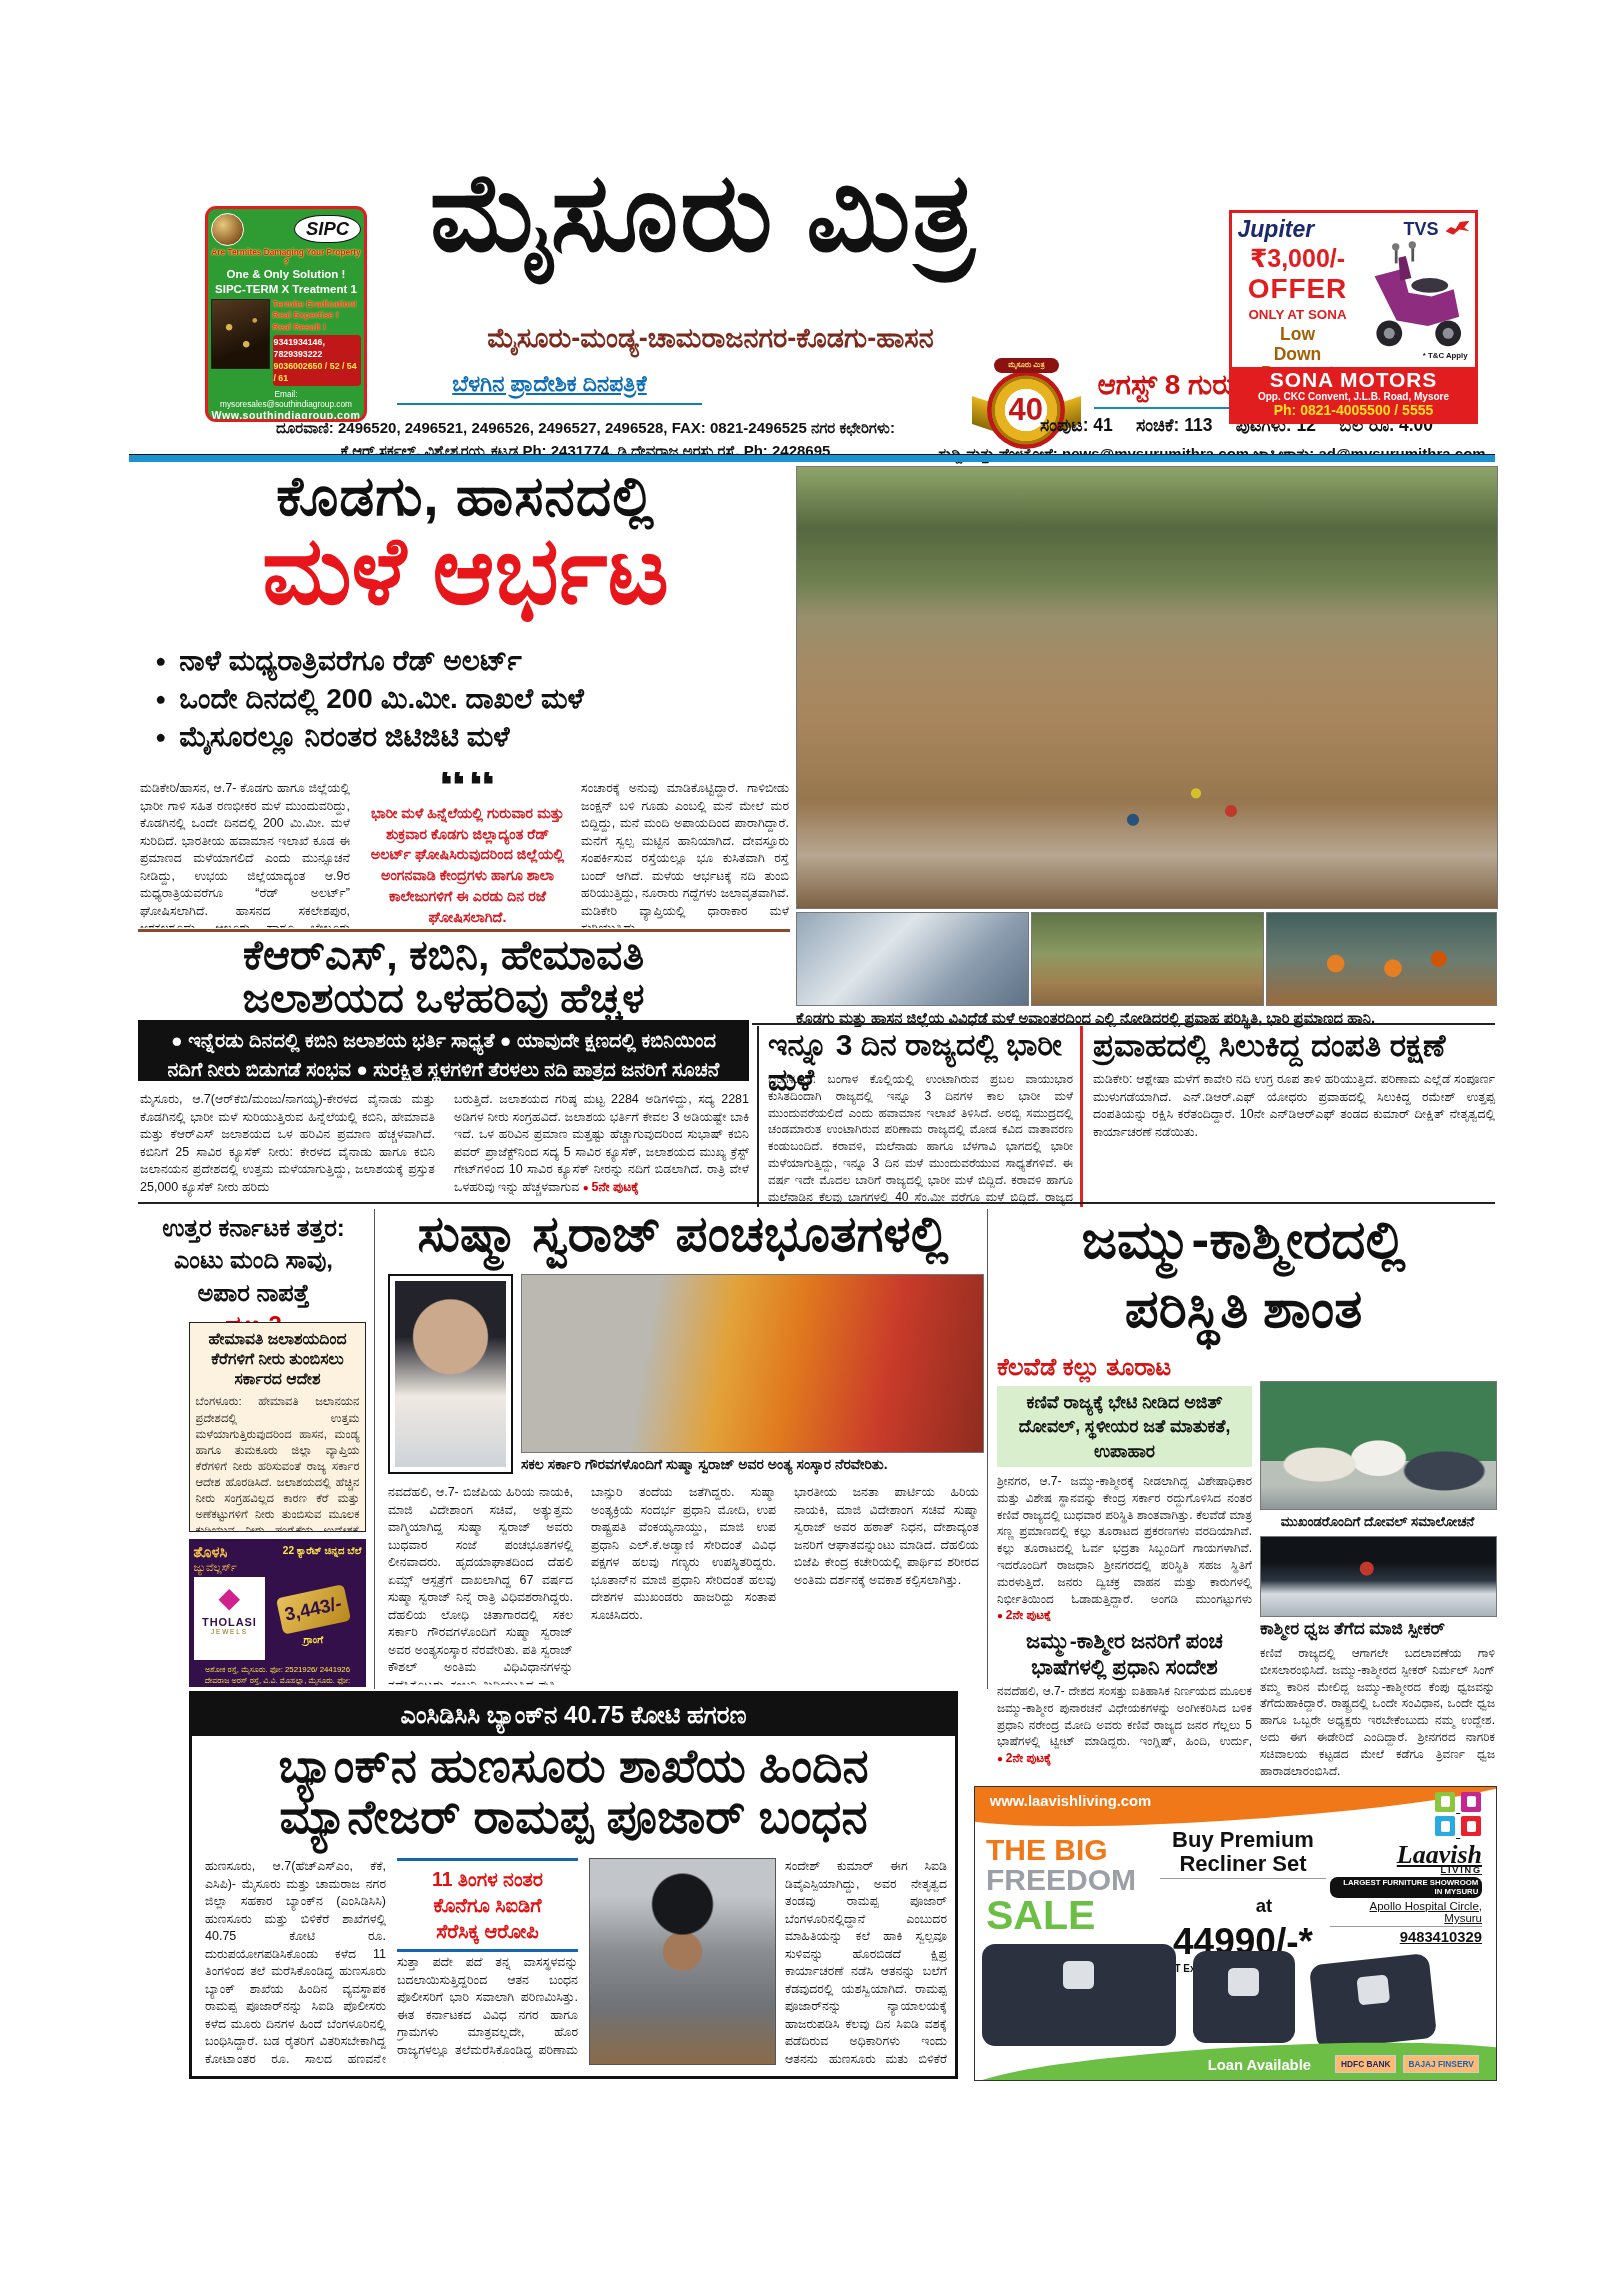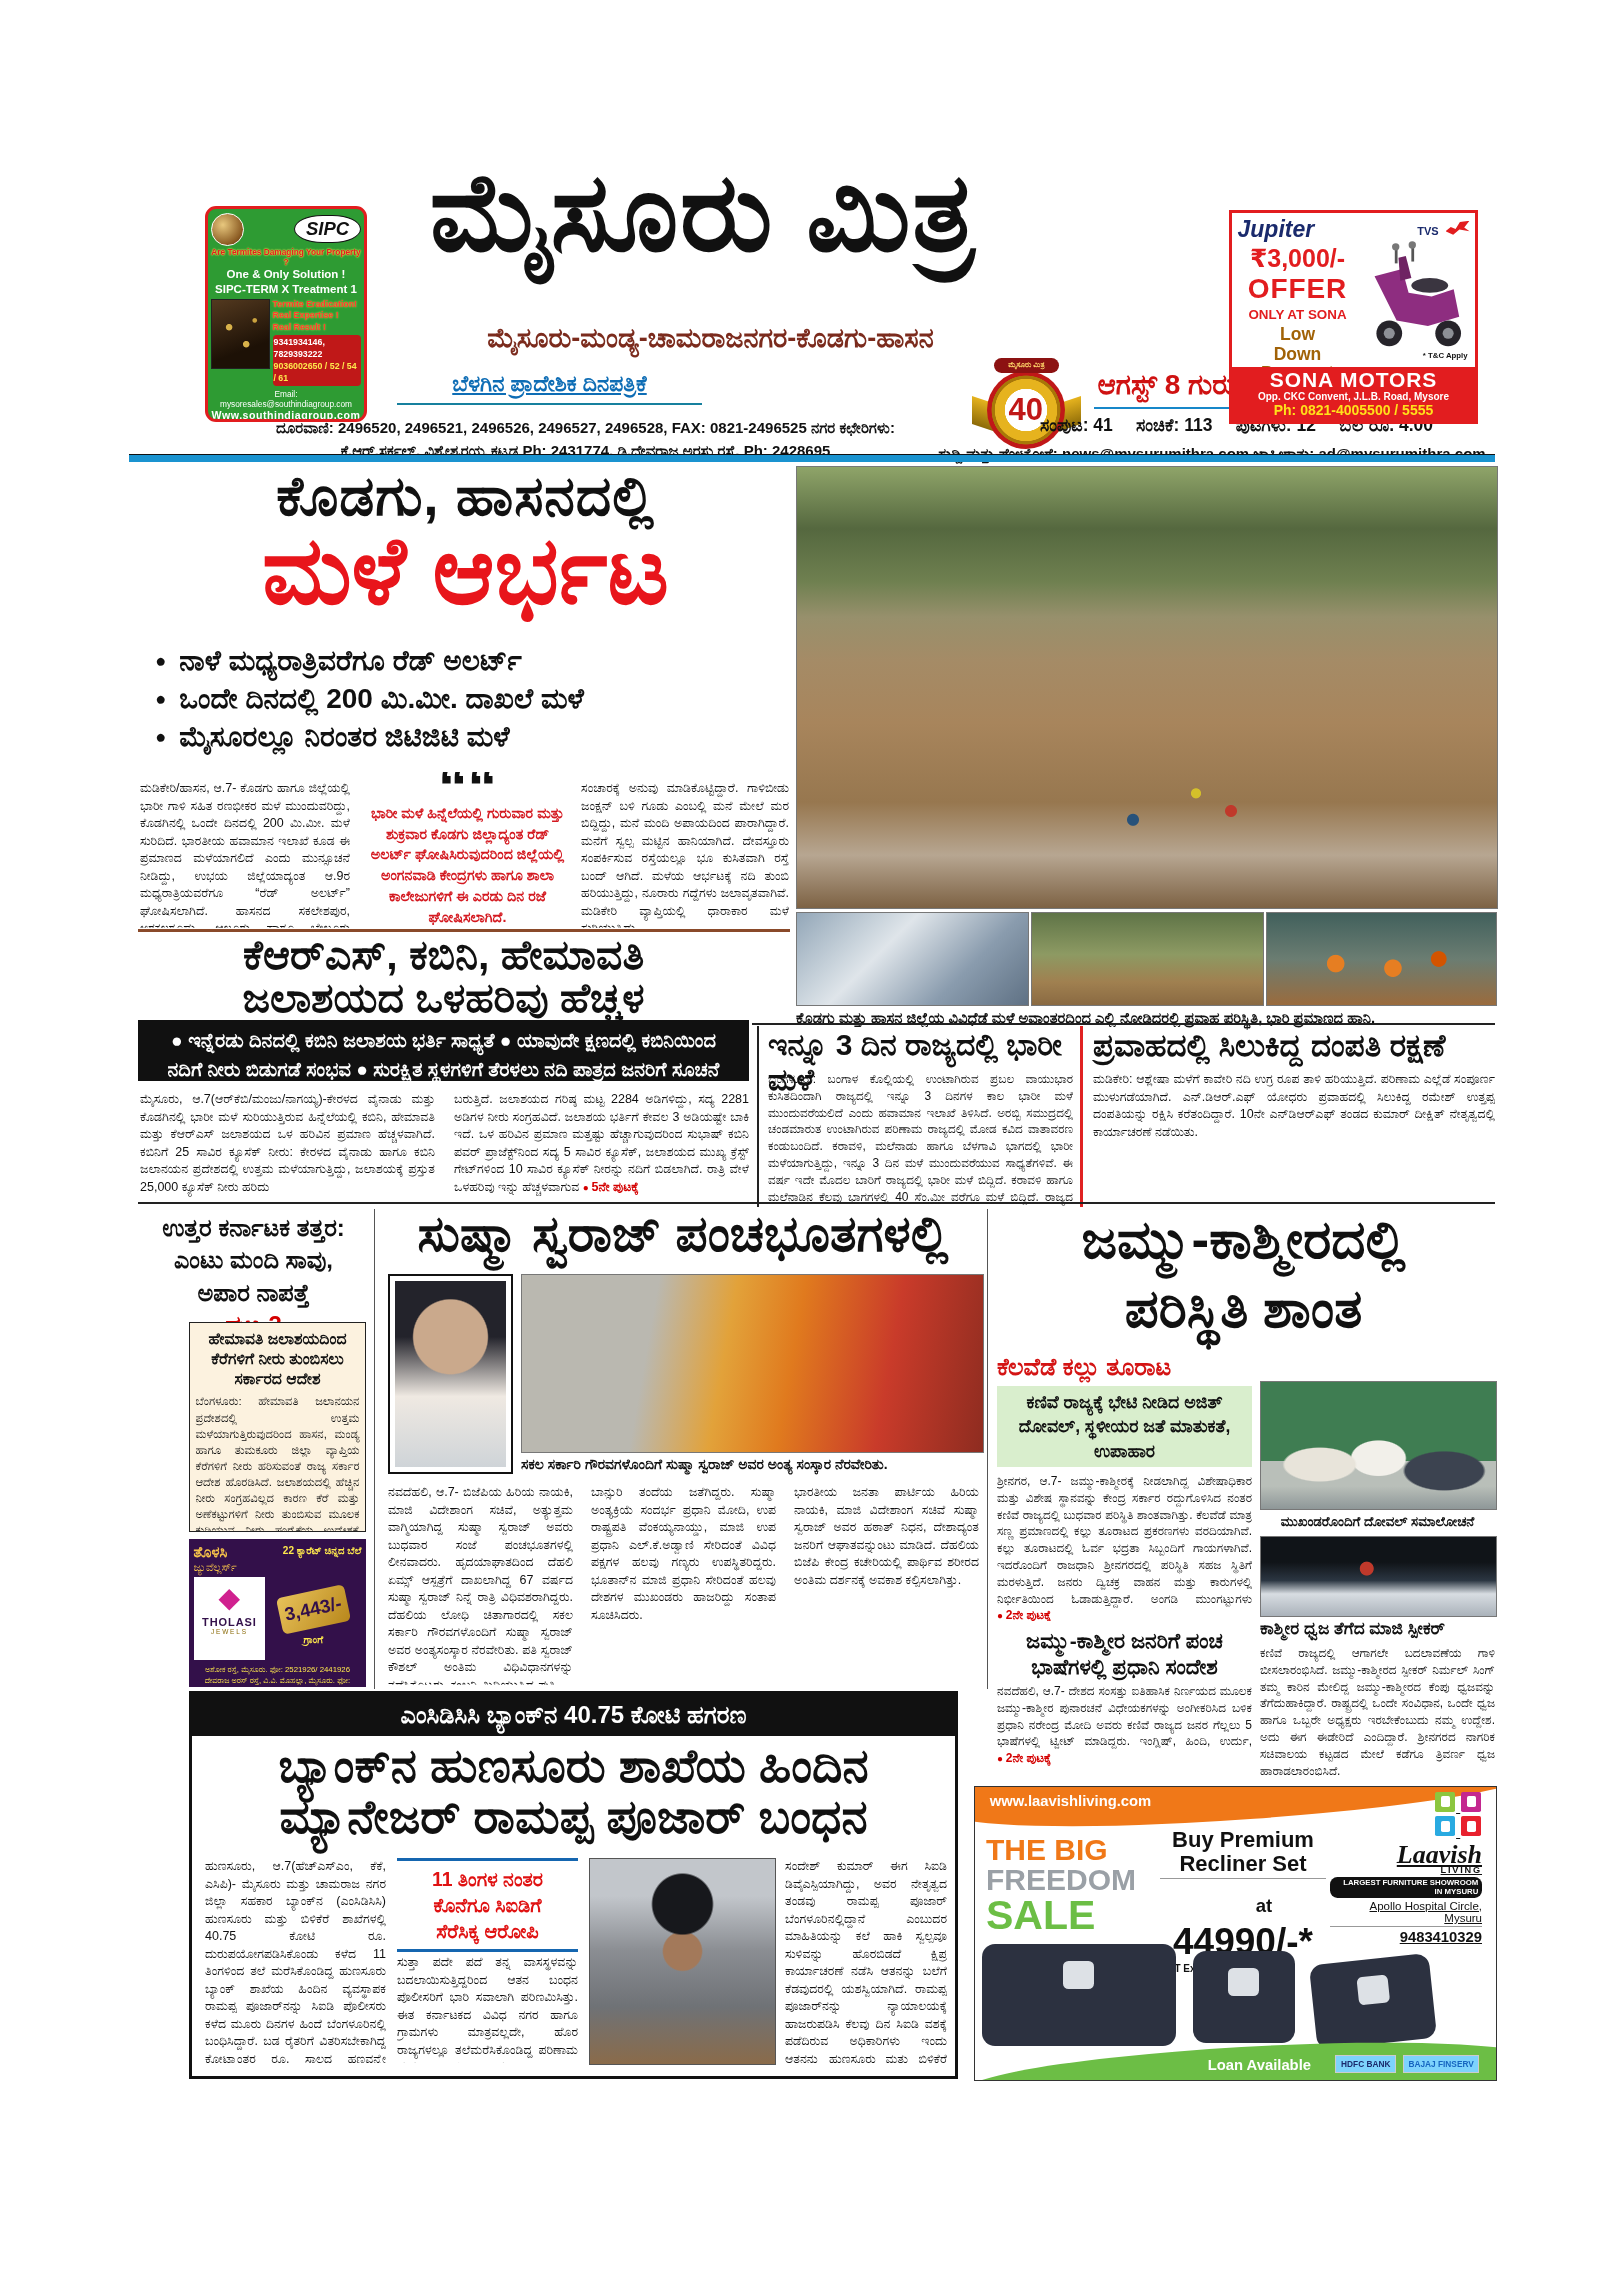--- a/index.html
+++ b/index.html
@@ -55,21 +55,21 @@
   #mdate{left:1094px;top:369px;width:258px;text-align:center;color:#cf1212;font-weight:bold;font-size:28px;
         padding-bottom:4.6px;border-bottom:2.8px solid #1787c9;}
   #missue{left:978px;top:415px;width:517px;text-align:center;font-size:17.5px;font-weight:bold;}
   #missue span{margin:0 9.2px;}
   #memail{left:928px;top:445px;width:568px;text-align:center;font-size:15px;font-weight:bold;}
 
   #tvs{left:1229px;top:210px;width:249px;height:214px;border:3.7px solid #e21d1f;background:#fff;
         box-sizing:border-box;overflow:hidden;}
   .tvs-top{display:flex;align-items:center;justify-content:space-between;padding:2.8px 5.5px 0 5.5px;}
   .tvs-model{font-size:23px;font-weight:bold;font-style:italic;color:#1a2a6c;}
-  .tvs-brand{font-size:11px;font-weight:bold;color:#1a2a6c;margin-top:48px;}
+  .tvs-brand{font-size:18px;font-weight:bold;color:#1a2a6c;margin-top:48px;}
   .tvs-horse{display:inline-block;width:24px;height:14px;background:#e21d1f;margin-left:2.8px;
         clip-path:polygon(0 75%,22% 45%,42% 58%,60% 8%,100% 0,78% 48%,100% 75%,58% 62%,32% 100%);}
   .tvs-left{position:absolute;left:5.5px;top:31px;width:120px;text-align:center;}
   .tvs-amt{color:#e21d1f;font-weight:bold;font-size:25px;}
   .tvs-offer{color:#e21d1f;font-weight:bold;font-size:28px;letter-spacing:0.9px;}
   .tvs-only{color:#e21d1f;font-weight:bold;font-size:13.4px;margin-top:1.8px;}
   .tvs-low{color:#a16207;font-weight:bold;font-size:17.5px;line-height:1.1;margin-top:3.7px;}
   .tvs-tc{position:absolute;right:7.4px;top:138px;font-size:7.8px;font-weight:bold;}
   .tvs-scooter{position:absolute;right:1.8px;top:28px;}
   .tvs-band{position:absolute;left:0;right:0;bottom:0;background:#e21d1f;text-align:center;padding:1.8px 0 2.8px;}
@@ -217,21 +217,21 @@
   .lv-sq{display:inline-block;width:20px;height:20px;margin:0.9px;border-radius:1.8px;position:relative;}
   .lv-sq::after{content:"";position:absolute;left:5.5px;top:4.6px;width:9.2px;height:11px;background:#fff;border-radius:1.8px;}
   .lv-brand{font-size:26px;font-weight:bold;font-style:italic;font-family:"Liberation Serif","DejaVu Serif",serif;}
   .lv-brandsub{font-size:9.2px;font-weight:bold;letter-spacing:1.8px;margin-top:-5.5px;}
   .lv-pill{background:#111;color:#fff;font-size:7.8px;font-weight:bold;border-radius:7.4px;padding:1.8px 3.7px;margin-top:1.8px;}
   .lv-addr{font-size:11.5px;margin-top:1.8px;border-bottom:0.9px solid #999;padding-bottom:1.8px;}
   .lv-phone{font-size:14.8px;font-weight:bold;margin-top:1.8px;}
   .lv-green{position:absolute;left:-18.5px;bottom:-31px;width:591px;height:65px;background:#6cbe45;
       transform:rotate(-2deg);border-radius:60% 40% 0 0;}
   .lv-loan{position:absolute;right:185px;bottom:7.4px;color:#fff;font-weight:bold;font-size:14.8px;}
-  .lv-bank{position:absolute;bottom:7.4px;background:#7dd3fc;border:0.9px solid #ccc;font-size:8.3px;font-weight:bold;
+  .lv-bank{position:absolute;bottom:7.4px;background:#fdba74;border:0.9px solid #ccc;font-size:8.3px;font-weight:bold;
       padding:2.8px 4.6px;}
   #lvb1{right:100px;color:#1a2a6c;} #lvb2{right:16.6px;color:#1565c0;}
   .sofa{position:absolute;background:#2c3140;border-radius:13px;}
   .pil{position:absolute;background:#dde1e6;border-radius:5.5px;width:31px;height:28px;top:16.6px;}
 </style>
 </head>
 <body>
 
 <div class="page">
 

